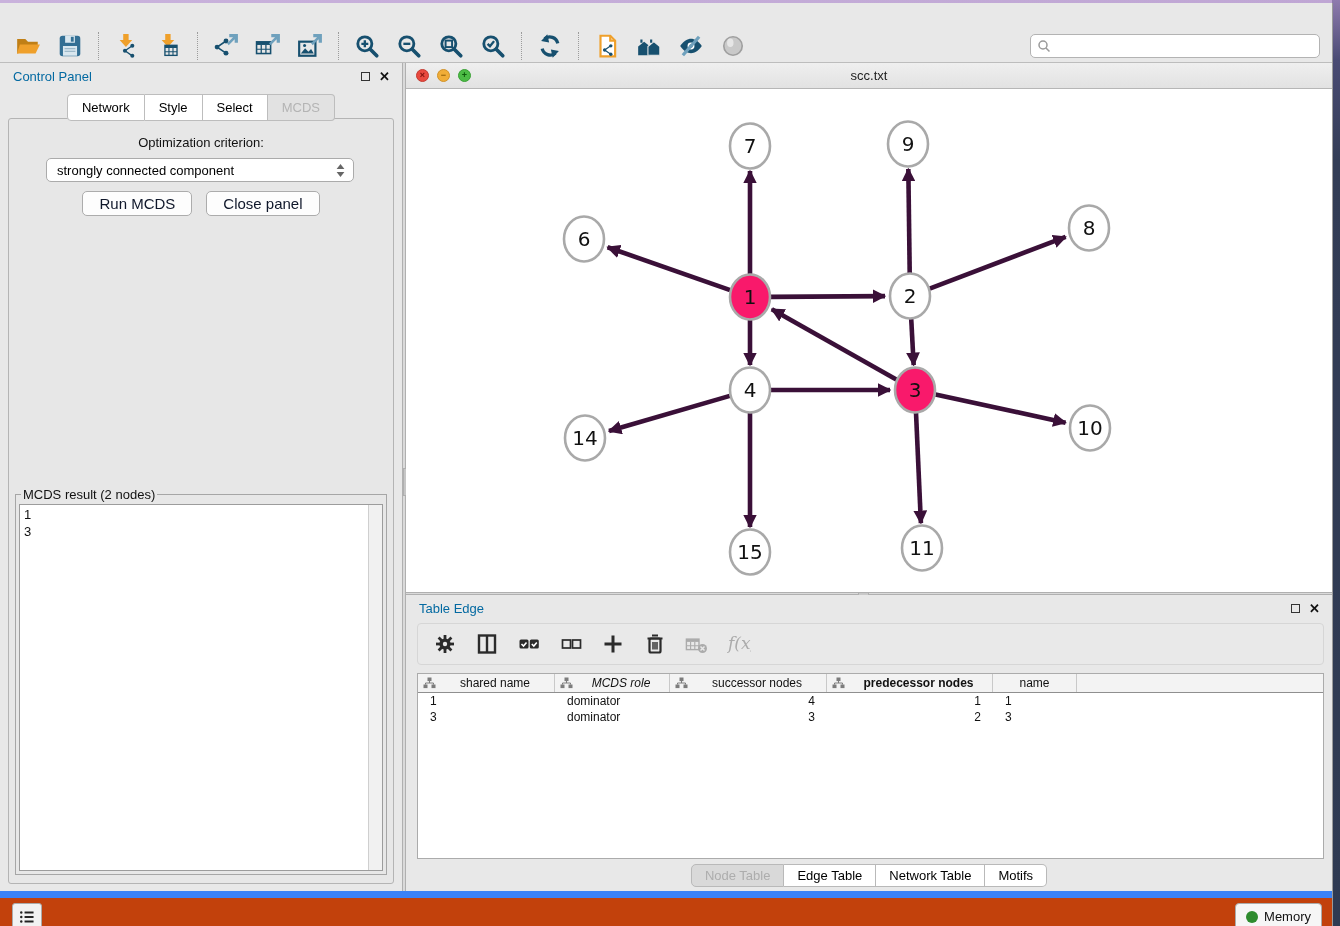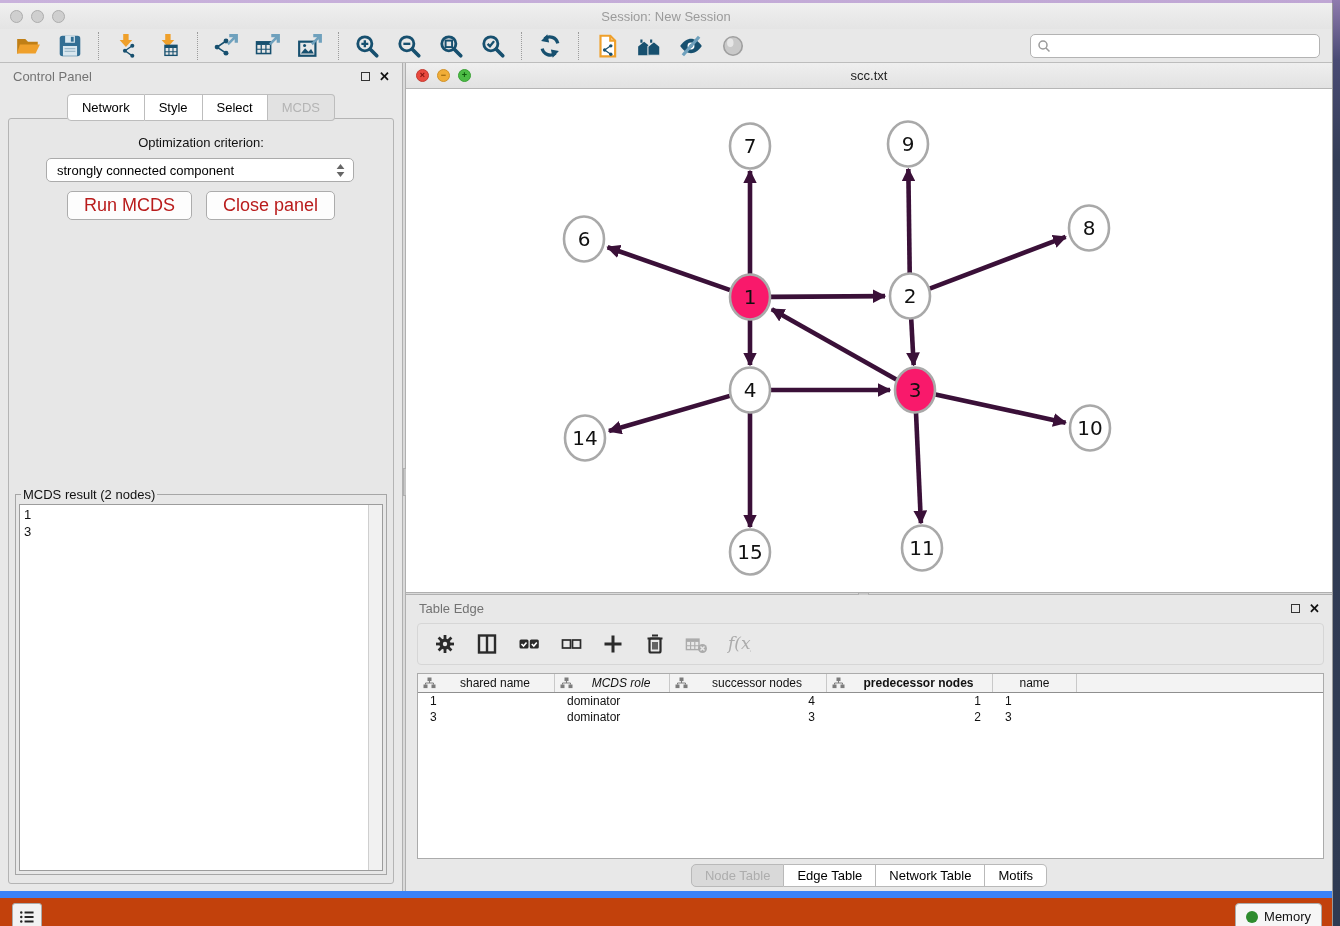--- a/index.html
+++ b/index.html
@@ -26,37 +26,37 @@
   .tb-sep{width:0;height:28px;border-left:1px dotted #9C9C9C}
   .tb-btn{width:28px;height:28px;display:flex;align-items:center;justify-content:center}
   .search-wrap{position:absolute;right:12px;top:5px;width:288px;height:22px;background:#fff;border:1px solid #B3B3B3;
       border-radius:5px;display:flex;align-items:center}
   .search-wrap svg{margin-left:6px}
   .search-wrap input{flex:1;border:none;outline:none;background:transparent;height:18px;font-size:12px;font-family:"Liberation Sans",sans-serif}
 
   
   .control-panel{position:absolute;left:0;top:60px;width:402px;height:828px;background:#E8E8E8}
   .panel-head{height:26px;display:flex;align-items:center}
-  .panel-head .ph-title{font-size:13px;color:#737373;margin-left:13px}
+  .panel-head .ph-title{font-size:13px;color:#0369a1;margin-left:13px}
   .ph-icons{margin-left:auto;display:flex;align-items:center;gap:9px;margin-right:12px}
   .float-ico{width:9px;height:9px;border:1.5px solid #333;box-sizing:border-box}
   .close-ico{font-size:13px;font-weight:bold;color:#111;line-height:13px}
   .tabrow{display:flex;justify-content:center;margin-top:5px;position:relative;z-index:2}
   .tab{font-size:13px;padding:5px 14px;background:#fff;border:1px solid #BDBDBD;border-left:none;color:#000}
   .tab:first-child{border-left:1px solid #BDBDBD;border-radius:4px 0 0 4px}
   .tab:last-child{border-radius:0 4px 4px 0}
   .tab.active{background:#E2E2E2;color:#B4B4B4}
   .cp-box{position:absolute;left:8px;right:8px;top:55px;bottom:7px;border:1px solid #B4B4B4;border-radius:3px;background:#E7E7E7}
   .opt-label{text-align:center;font-size:13px;color:#111;margin-top:16px}
   .dropdown{position:absolute;left:37px;right:39px;top:39px;height:22px;background:#fff;border:1px solid #ABABAB;
       border-radius:5px;display:flex;align-items:center;font-size:13px;color:#000}
   .dropdown .dd-text{margin-left:10px;flex:1}
   .dd-arrows{margin-right:8px;display:flex;flex-direction:column;gap:1px}
   .btn-row{position:absolute;top:72px;left:0;right:0;display:flex;justify-content:center;gap:14px}
-  .push-btn{background:#FDFDFD;border:1px solid #ACACAC;border-radius:5px;font-size:18px;color:#b91c1c;
+  .push-btn{background:#FDFDFD;border:1px solid #ACACAC;border-radius:5px;font-size:15px;color:#0f172a;
       padding:3px 16px;font-family:"Liberation Sans",sans-serif}
   .result-fs{position:absolute;left:6px;right:6px;top:368px;bottom:8px;border:1px solid #A6A6A6;margin:0;padding:2px 3px 3px 3px}
   .result-fs legend{font-size:13px;color:#111;padding:0 2px;margin-left:2px}
   .result-inner{position:relative;width:100%;height:100%;box-sizing:border-box;background:#fff;border:1px solid #9C9C9C}
   .result-text{position:absolute;left:4px;top:1px;font-size:13px;line-height:17px;color:#111;white-space:pre-line}
   .result-scroll{position:absolute;right:0;top:0;width:13px;height:100%;background:#F1F1F1;border-left:1px solid #CFCFCF}
 
   .v-splitter{position:absolute;left:402px;top:60px;width:4px;height:828px;background:#DADADA;
       border-left:1px solid #B0B0B0;border-right:1px solid #B0B0B0;box-sizing:border-box}
   .v-handle{position:absolute;left:0;top:405px;width:2px;height:26px;background:#C6C6C6;border:1px solid #AFAFAF}
@@ -103,28 +103,20 @@
   .mem-dot{width:12px;height:12px;border-radius:50%;background:#2E8B2E}
 </style>
 </head>
 <body>
 
 <div id="top-strip"></div>
 <div id="desktop-edge"></div>
 
 <div id="app">
 
-  <div class="titlebar">
-    <div class="tl-group">
-      <div class="tl gray"></div>
-      <div class="tl gray"></div>
-      <div class="tl gray"></div>
-    </div>
-    <div class="win-title">Session: New Session</div>
-  </div>
 
   <div class="toolbar">
     <div id="tb-groups" style="display:flex;align-items:center;height:100%">
         <div class="tb-group">
           <div class="tb-btn">
             <svg width="26" height="26" viewBox="0 0 24 24">
               <path d="M2 5.5h7.5l2.5 2.5H21v3H7L3 19H2z" fill="#C07F16"></path>
               <path d="M4.5 10.5H23L19 19H1.8z" fill="#EFA02B"></path>
             </svg>
           </div>

